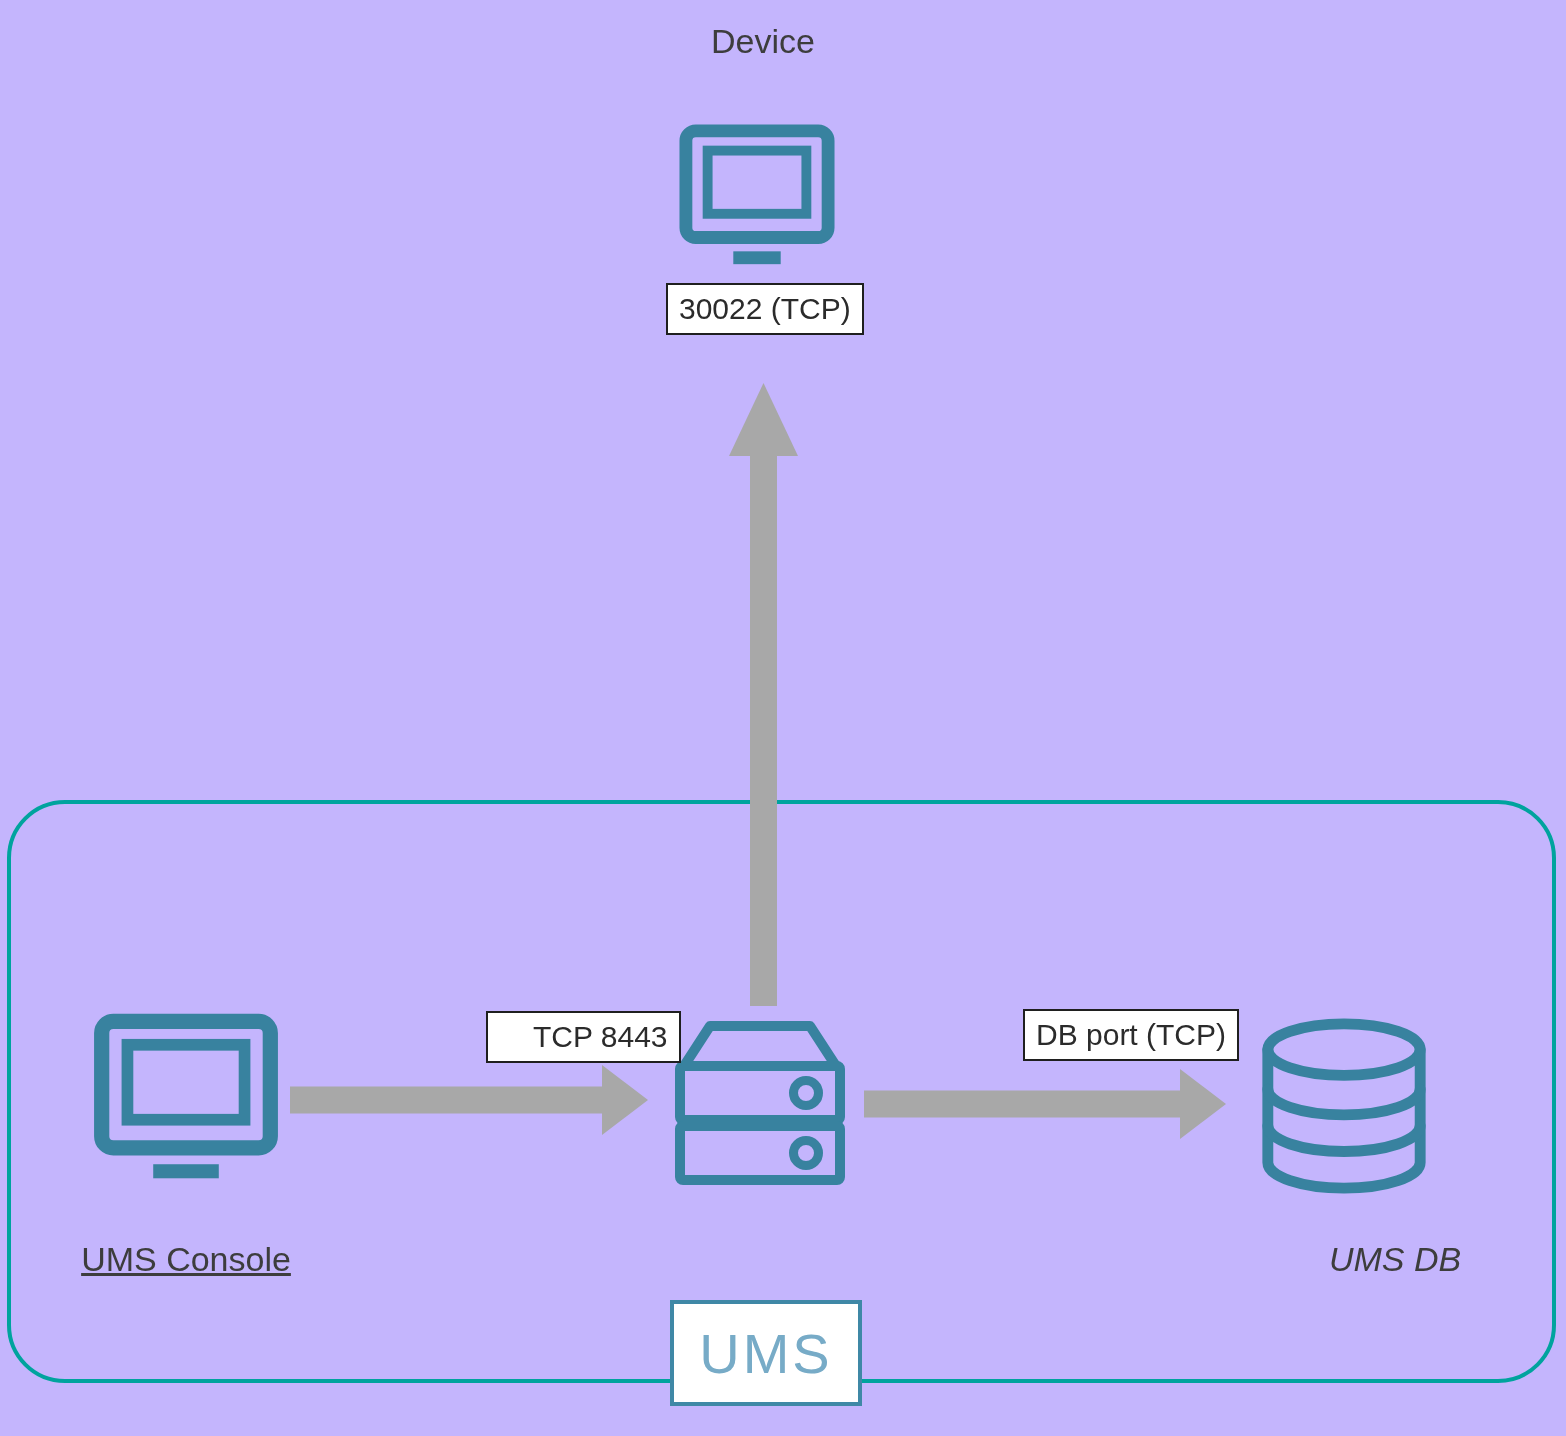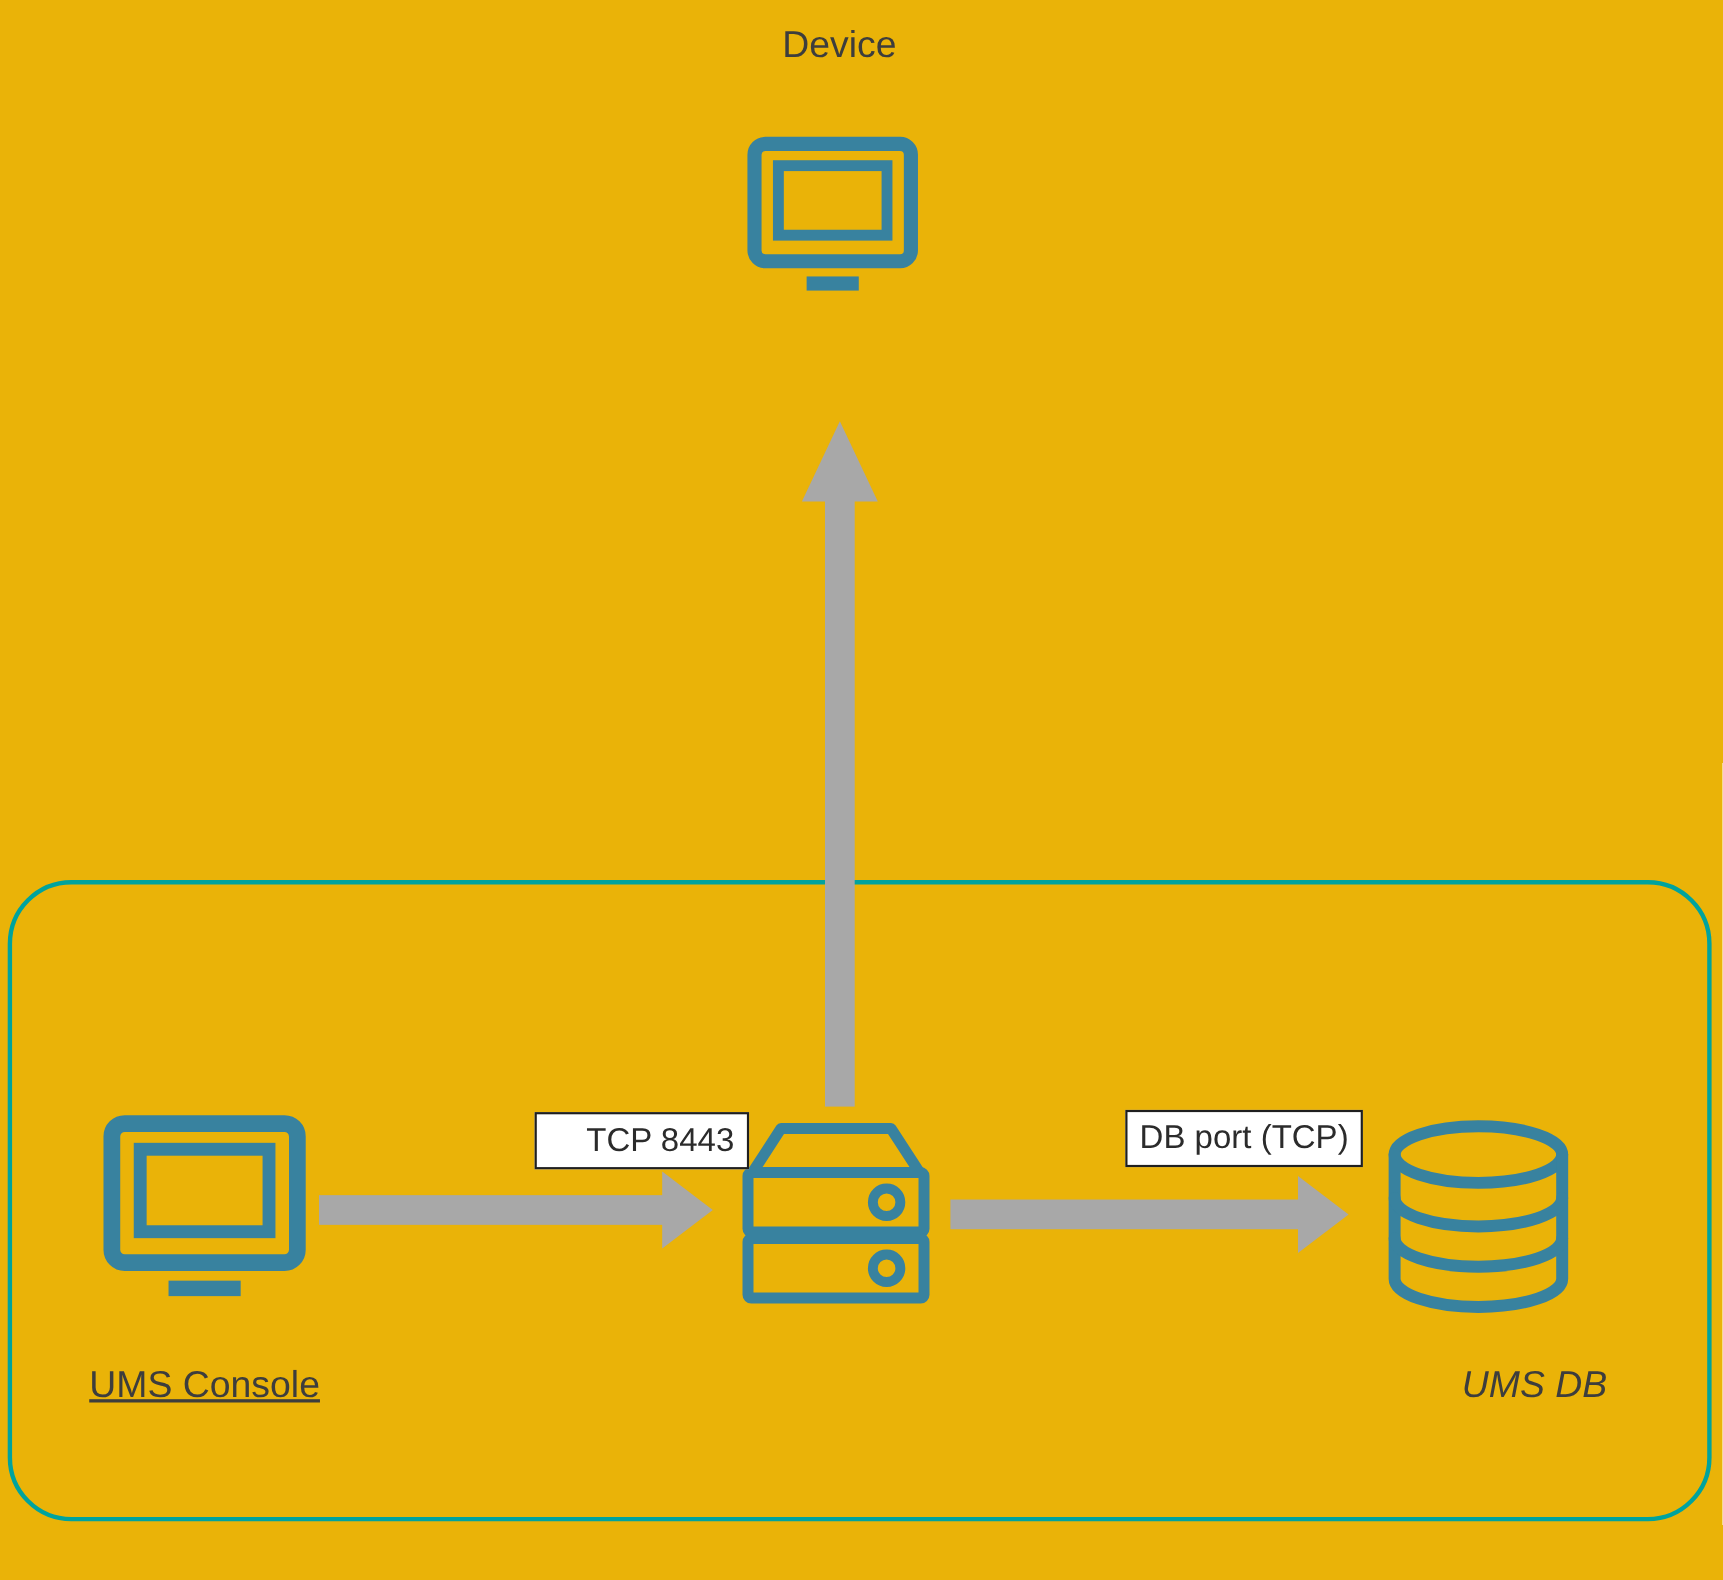--- a/index.html
+++ b/index.html
@@ -5,21 +5,21 @@
   html, body {
     margin: 0;
     padding: 0;
     background: #ffffff;
     font-family: "Liberation Sans", sans-serif;
   }
   .canvas {
     position: relative;
     width: 1566px;
     height: 1436px;
-    background: #eab308;
+    background: #c4b5fd;
     overflow: hidden;
   }
 
   .node-label {
     position: absolute;
     width: 300px;
     text-align: center;
     font-size: 34px;
     color: #3d3d3d;
     z-index: 4;
@@ -93,20 +93,21 @@
 <div class="canvas">
 
   <div class="device-label">Device</div>
 
   <svg class="icon-svg" style="left:678px; top:122px;" width="158" height="152" viewBox="0 0 160 152">
     <rect x="8" y="8" width="144" height="108" rx="10" fill="none" stroke="#38829f" stroke-width="13"></rect>
     <rect x="30" y="28" width="100" height="64" fill="none" stroke="#38829f" stroke-width="10"></rect>
     <rect x="56" y="130" width="48" height="13" fill="#38829f"></rect>
   </svg>
 
+  <div class="port-box" style="left:666px; top:283px;">30022 (TCP)</div>
 
   <div class="boundary"></div>
 
   <svg class="arrows-layer" viewBox="0 0 1566 1436">
     <g fill="#a8a8a8">
       <rect x="750" y="450" width="27" height="556"></rect>
       <polygon points="763.5,383 729,456 798,456"></polygon>
     </g>
     <g fill="#a8a8a8">
       <rect x="290" y="1086.5" width="314" height="27"></rect>
@@ -139,14 +140,15 @@
   <svg class="icon-svg" style="left:1250px; top:1014px;" width="188" height="184" viewBox="0 0 190 186">
     <ellipse cx="95" cy="36" rx="77" ry="26" fill="none" stroke="#38829f" stroke-width="11"></ellipse>
     <path d="M18,36 L18,150 A77,26 0 0 0 172,150 L172,36" fill="none" stroke="#38829f" stroke-width="11" stroke-linecap="round"></path>
     <path d="M18,76 A77,26 0 0 0 172,76" fill="none" stroke="#38829f" stroke-width="11" stroke-linecap="round"></path>
     <path d="M18,113 A77,26 0 0 0 172,113" fill="none" stroke="#38829f" stroke-width="11" stroke-linecap="round"></path>
   </svg>
 
   <div class="node-label" style="left:36px; top:1240px;text-decoration:underline;">UMS Console</div>
   <div class="node-label" style="left:1245px; top:1240px;font-style:italic;">UMS DB</div>
 
+  <div class="ums-badge">UMS</div>
 
 </div>
 
 </body></html>

